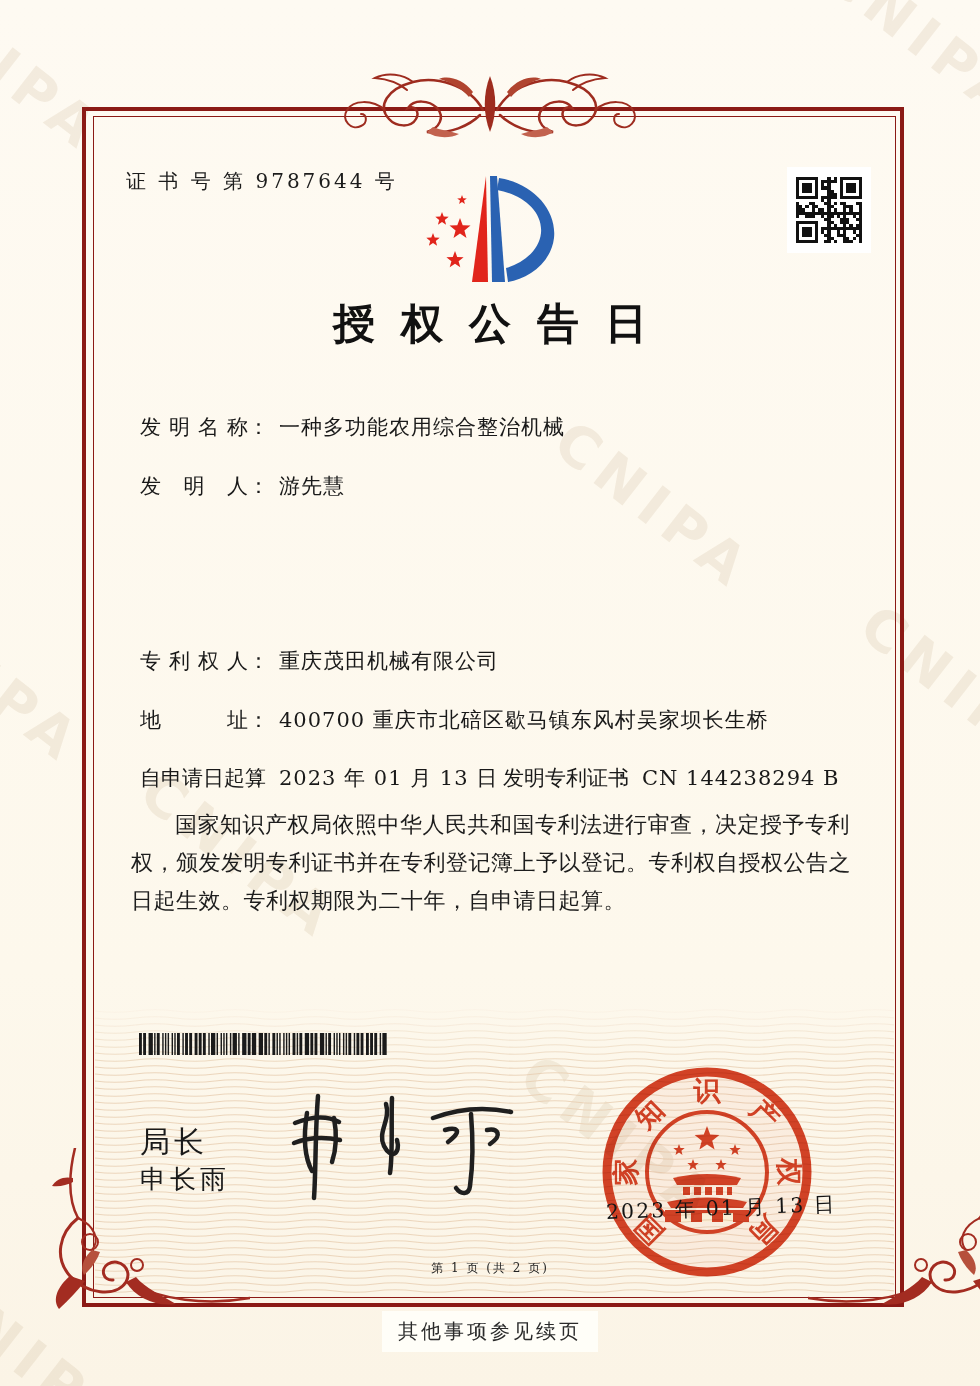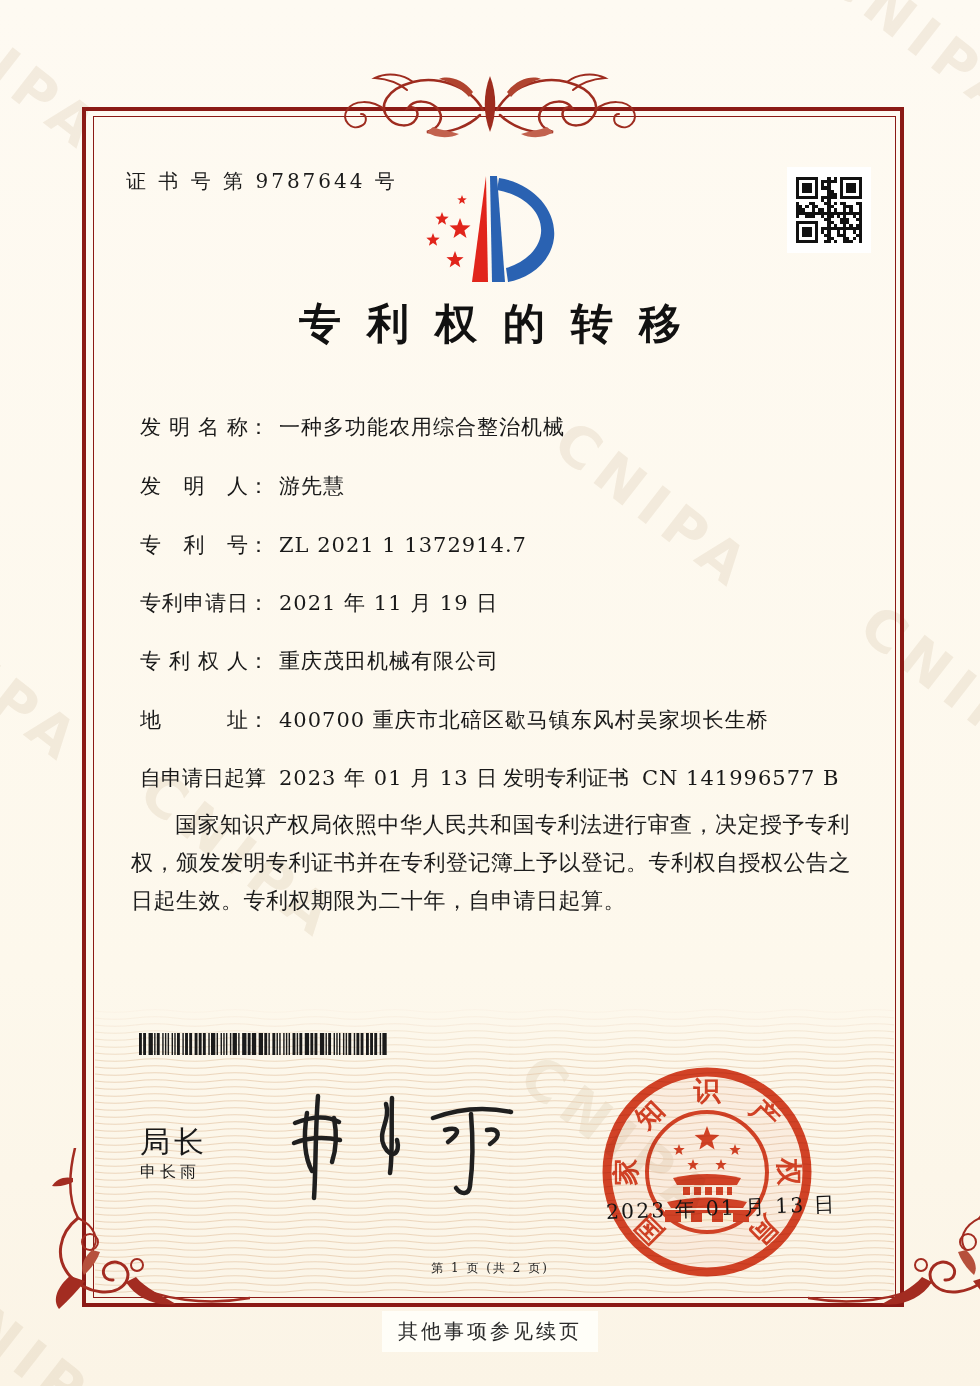--- a/index.html
+++ b/index.html
@@ -42,21 +42,21 @@
   .field-group2{position:absolute;left:363px;top:0;}
 
   
   .body-text{position:absolute;left:131px;top:806px;width:742px;
       font-size:22px;line-height:38px;color:#1d1d1d;}
   .body-text p{margin:0;text-indent:2em;letter-spacing:0.5px;}
 
   
   .barcode{position:absolute;left:139px;top:1033px;width:252px;height:22px;}
   .sig-title{position:absolute;left:140px;top:1122px;font-size:30px;color:#1a1a1a;letter-spacing:4px;}
-  .sig-name{position:absolute;left:140px;top:1162px;font-size:16px;color:#1a1a1a;letter-spacing:4px;}
+  .sig-name{position:absolute;left:140px;top:1162px;font-size:26px;color:#1a1a1a;letter-spacing:4px;}
   .signature{position:absolute;left:285px;top:1078px;width:240px;height:125px;}
 
   .seal{position:absolute;left:595px;top:1060px;width:224px;height:224px;
       mix-blend-mode:multiply;opacity:0.95;}
   .seal-date{position:absolute;left:606px;top:1194px;font-size:20.5px;letter-spacing:2px;
       color:#141414;transform:rotate(-2deg);white-space:nowrap;}
 
   .page-num{position:absolute;left:0;right:0;top:1260px;text-align:center;
       font-size:12px;color:#222;letter-spacing:2px;}
   .cont-note{position:absolute;left:50%;top:1311px;transform:translateX(-50%);
@@ -342,44 +342,38 @@
           <rect x="20" y="15" width="1" height="1"></rect>
           <rect x="20" y="16" width="1" height="1"></rect>
           <rect x="20" y="17" width="1" height="1"></rect>
           <rect x="20" y="18" width="1" height="1"></rect>
           <rect x="20" y="19" width="1" height="1"></rect>
           <rect x="20" y="20" width="1" height="1"></rect>
         </g>
       </svg>
   </div>
 
-  <div class="title">专利权的转移</div>
+  <div class="title">授权公告日</div>
 
   <div class="field-row" style="top:472px">
     <span class="field-label">发明人</span><span class="field-colon">：</span><span class="field-value">游先慧</span>
   </div>
   <div class="field-row" style="top:413px">
     <span class="field-label">发明名称</span><span class="field-colon">：</span><span class="field-value">一种多功能农用综合整治机械</span>
-  </div>
-  <div class="field-row" style="top:531px">
-    <span class="field-label">专利号</span><span class="field-colon">：</span><span class="field-value">ZL 2021 1 1372914.7</span>
-  </div>
-  <div class="field-row" style="top:589px">
-    <span class="field-label">专利申请日</span><span class="field-colon">：</span><span class="field-value">2021 年 11 月 19 日</span>
   </div>
   <div class="field-row" style="top:647px">
     <span class="field-label">专利权人</span><span class="field-colon">：</span><span class="field-value">重庆茂田机械有限公司</span>
   </div>
   <div class="field-row" style="top:706px">
     <span class="field-label">地址</span><span class="field-colon">：</span><span class="field-value">400700 重庆市北碚区歇马镇东风村吴家坝长生桥</span>
   </div>
   <div class="field-row" style="top:764px">
     <span class="field-label">自申请日起算</span><span class="field-colon">：</span><span class="field-value">2023 年 01 月 13 日</span>
     <span class="field-group2">
-      <span class="field-label">发明专利证书</span><span class="field-colon">：</span><span class="field-value">CN 141996577 B</span>
+      <span class="field-label">发明专利证书</span><span class="field-colon">：</span><span class="field-value">CN 144238294 B</span>
     </span>
   </div>
 
   <div class="body-text">
     <p>国家知识产权局依照中华人民共和国专利法进行审查，决定授予专利权，颁发发明专利证书并在专利登记簿上予以登记。专利权自授权公告之日起生效。专利权期限为二十年，自申请日起算。</p>
   </div>
 
   <svg class="barcode" viewBox="0 0 140 22" preserveAspectRatio="none">
     <g id="barcode-bars" fill="#1a1a1a">
         <rect x="0" y="0" width="1.6" height="22"></rect>

